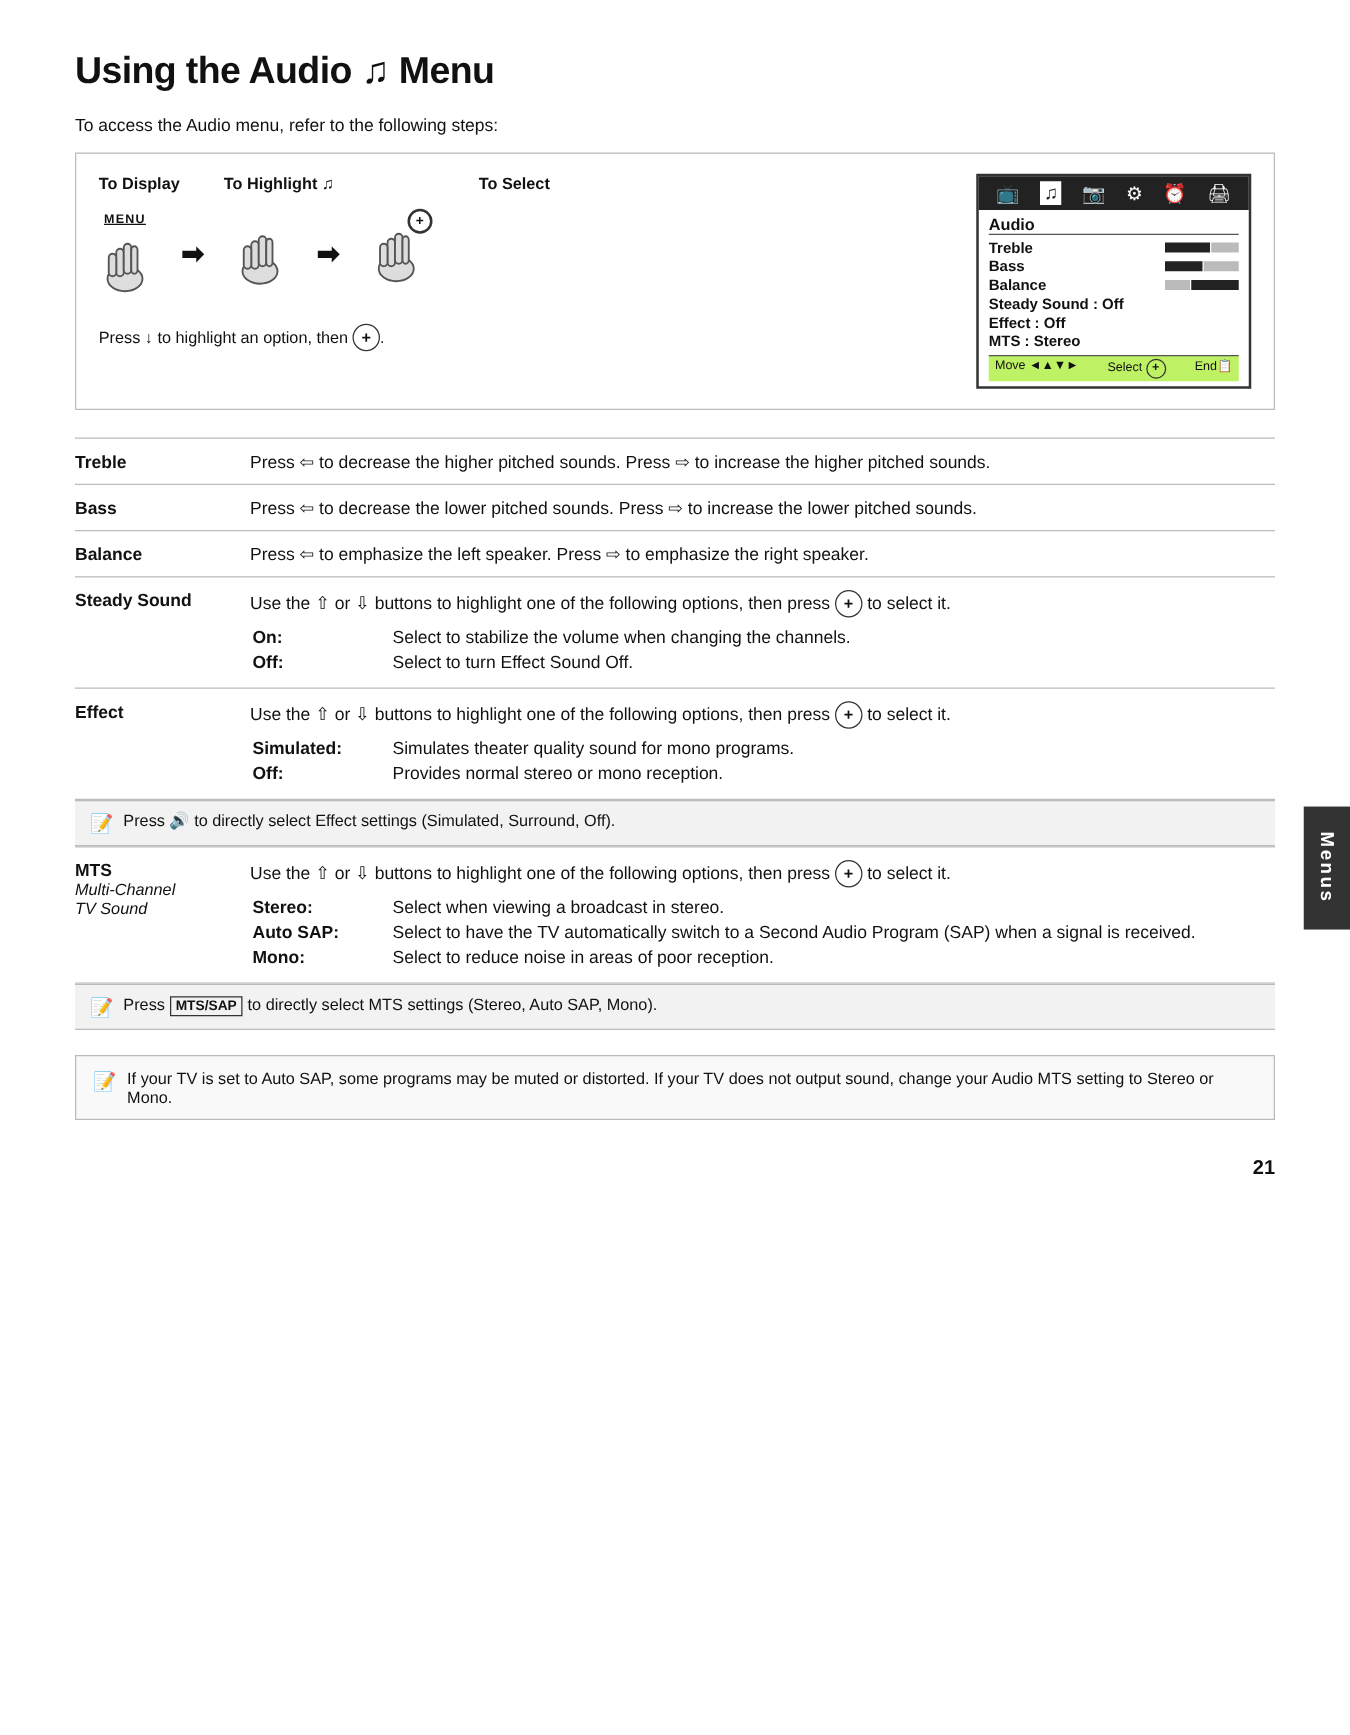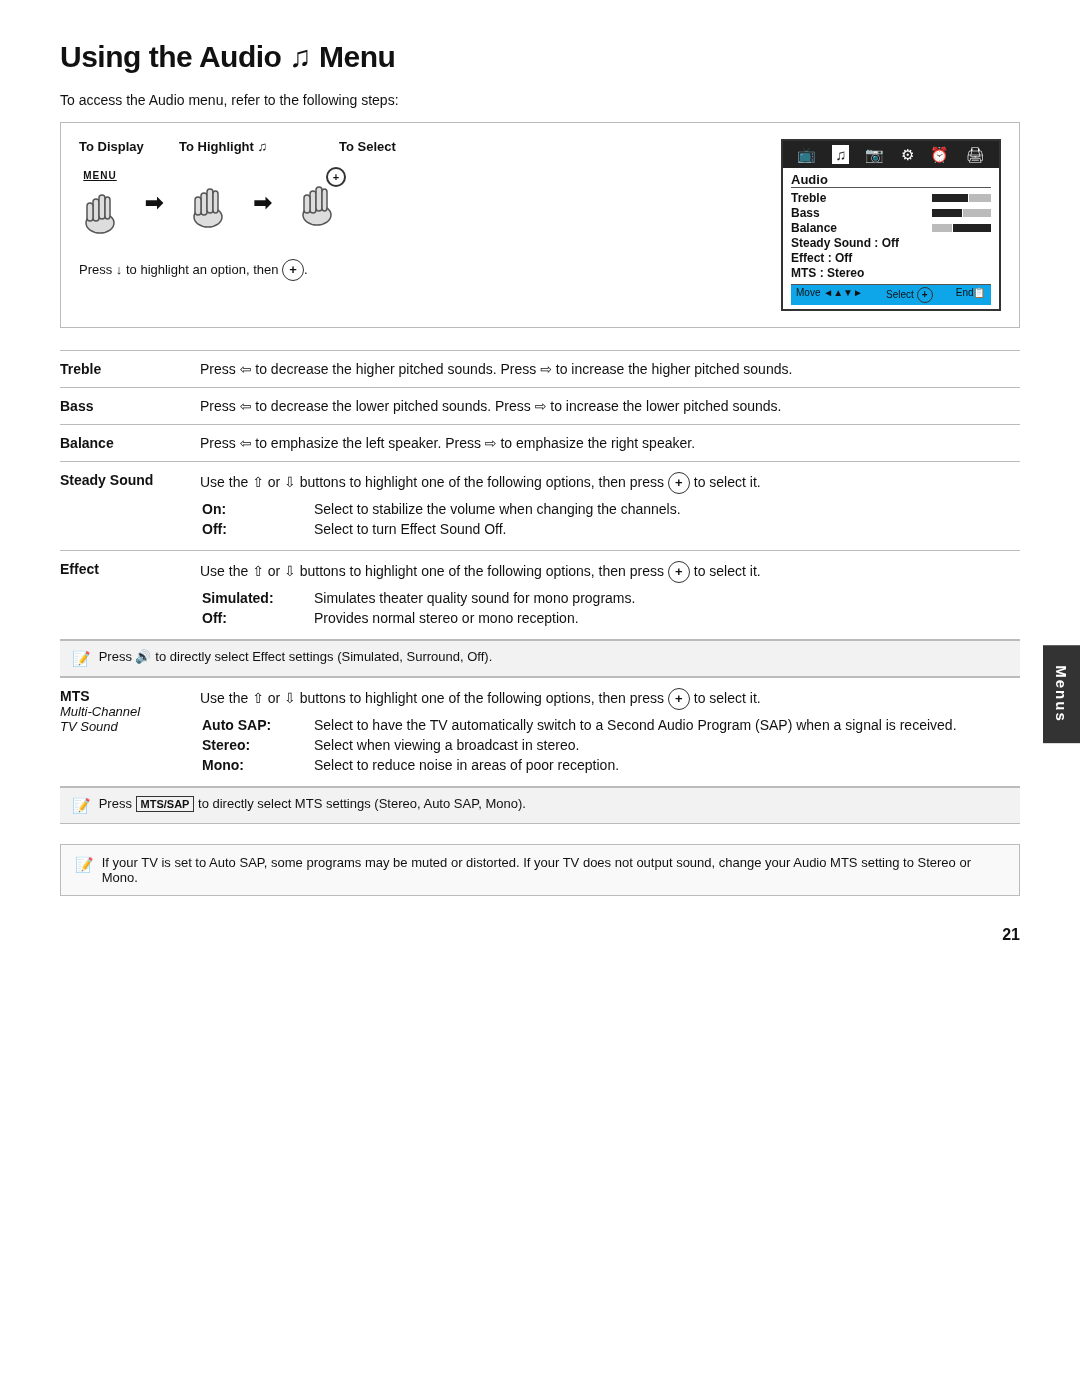--- a/index.html
+++ b/index.html
@@ -42,21 +42,21 @@
       gap: 0;
       align-items: flex-end;
       margin-bottom: 8px;
     }
     .lbl {
       font-size: 13px;
       font-weight: bold;
     }
     .lbl-display { width: 100px; }
     .lbl-highlight { width: 160px; }
-    .lbl-select { width: 90px; }
+    .lbl-select { width: 90px; margin-left: 44px; }
     .instruction-icons {
       display: flex;
       align-items: center;
       gap: 24px;
       margin-bottom: 10px;
     }
     .arrow-icon {
       font-size: 22px;
       font-weight: bold;
     }
@@ -132,21 +132,21 @@
       font-weight: bold;
       margin-bottom: 1px;
     }
     .screen-bottom {
       border-top: 1px solid #555;
       font-size: 10px;
       display: flex;
       justify-content: space-between;
       padding: 2px 5px;
       margin-top: 4px;
-      background: #0ea5e9;
+      background: #bef264;
     }
     
     .content-table {
       width: 100%;
       border-collapse: collapse;
     }
     .content-table tr {
       border-top: 1px solid #bbb;
     }
     .content-table tr:last-child {
@@ -418,26 +418,26 @@
       <tr>
     <td class="td-label">
       <strong>MTS</strong>
       <span class="sublabel"><em>Multi-Channel<br>TV Sound</em></span>
     </td>
     <td class="td-desc">
       Use the ⇧ or ⇩ buttons to highlight one of the following options, then press <span class="circle-btn">+</span> to select it.
       <table class="sub-table">
         <tbody>
               <tr>
+          <td class="sub-label"><strong>Stereo:</strong></td>
+          <td>Select when viewing a broadcast in stereo.</td>
+        </tr>
+        <tr>
           <td class="sub-label"><strong>Auto SAP:</strong></td>
           <td>Select to have the TV automatically switch to a Second Audio Program (SAP) when a signal is received.</td>
-        </tr>
-        <tr>
-          <td class="sub-label"><strong>Stereo:</strong></td>
-          <td>Select when viewing a broadcast in stereo.</td>
         </tr>
         <tr>
           <td class="sub-label"><strong>Mono:</strong></td>
           <td>Select to reduce noise in areas of poor reception.</td>
         </tr>
       </tbody>
           </table>
     </td>
   </tr>
 </tbody>

